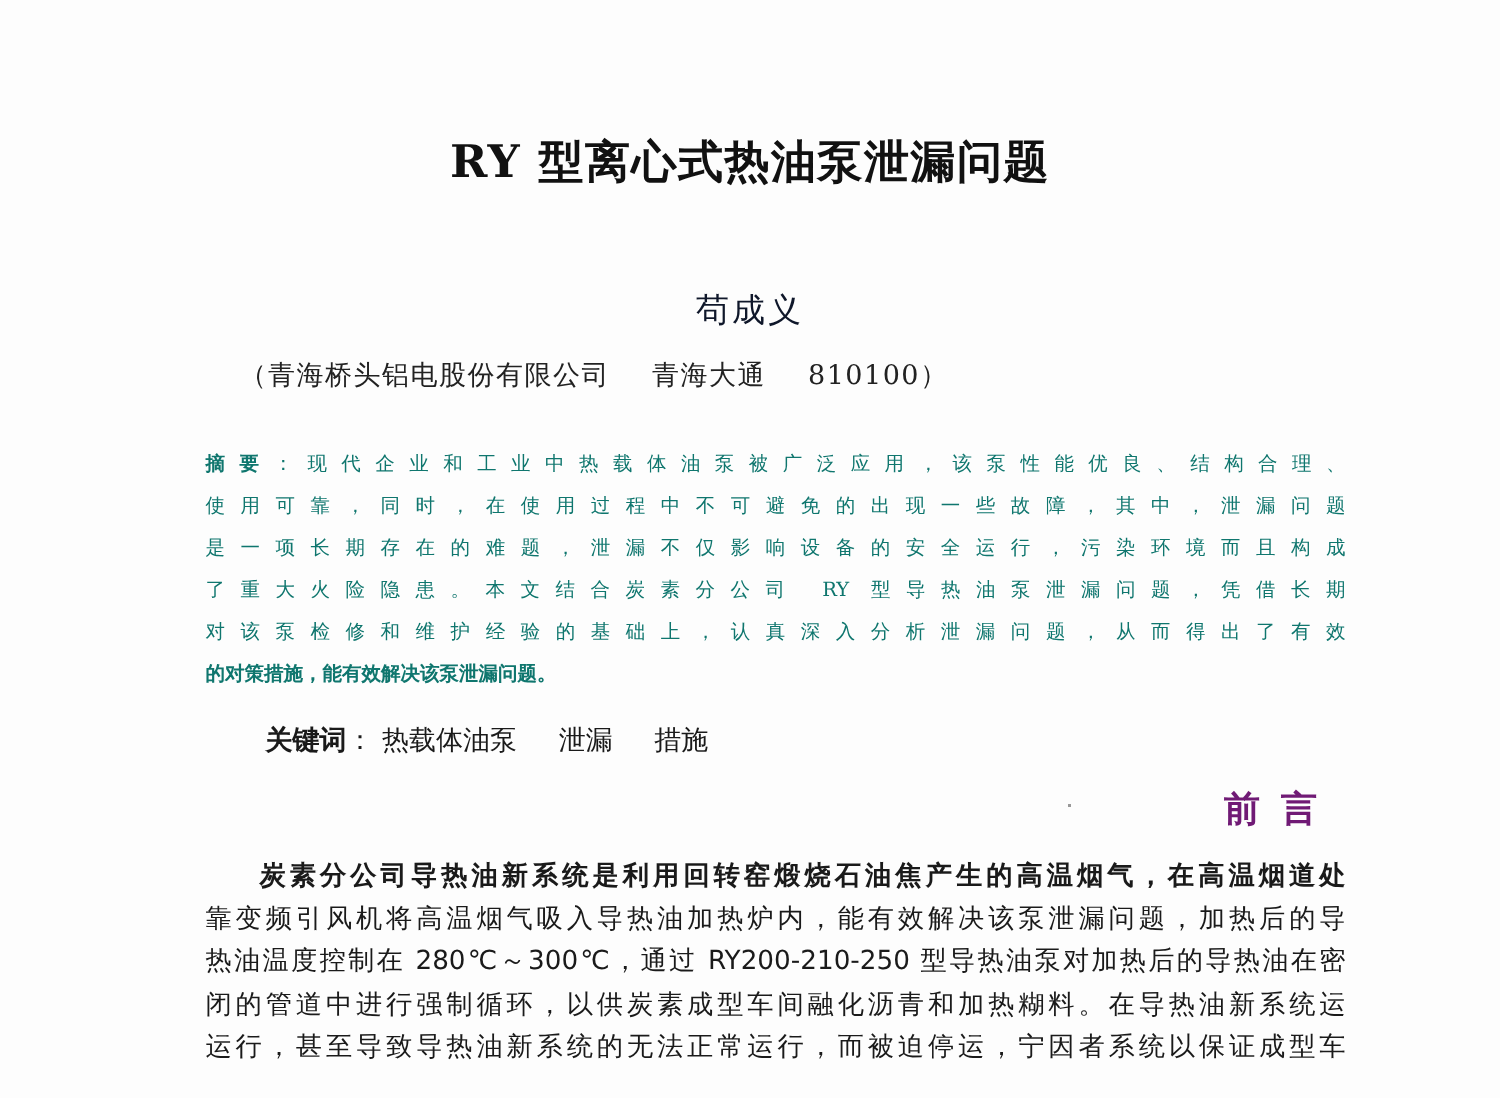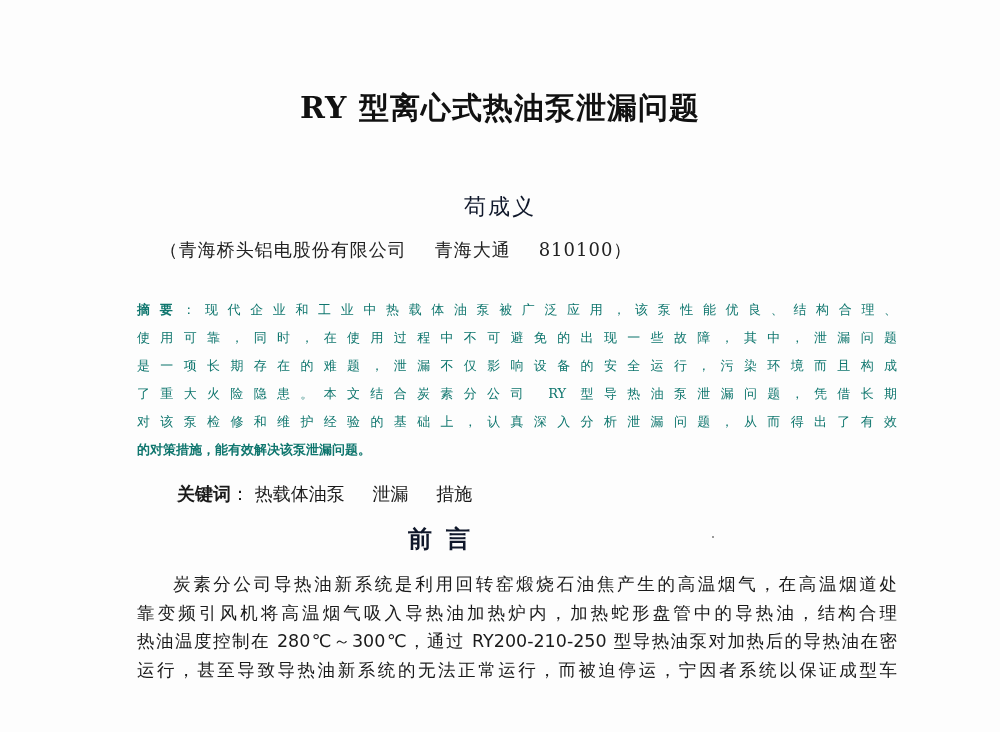--- a/index.html
+++ b/index.html
@@ -85,45 +85,45 @@
       line-height: 28px;
       white-space: nowrap;
       margin-left: 40px;
     }
     .keywords .kw { margin-right: 22px; }
     .section-heading {
       position: absolute;
       top: 523px;
       left: 0;
       width: 892px;
-      text-align: center;
+      text-align: right;
       font-family: "DejaVu Sans", "Liberation Sans", sans-serif;
       font-weight: bold;
       font-size: 24px;
       letter-spacing: 14px;
-      color: #0f172a;
+      color: #701a75;
     }
     .body-text {
       position: absolute;
       left: 137px;
       top: 570px;
       width: 760px;
       font-family: "DejaVu Sans", "Liberation Sans", sans-serif;
       font-size: 17.5px;
       line-height: 28.5px;
       color: #1a1a1a;
     }
     .body-text .line {
       display: block;
       white-space: nowrap;
       text-align: justify;
       text-align-last: justify;
       height: 28.5px;
     }
-    .body-text .line.indent { padding-left: 36px; }
+    .body-text .line.indent { padding-left: 36px; font-weight: bold; }
     .dot {
       position: absolute;
       left: 712px;
       top: 536px;
       width: 2px;
       height: 2px;
       background: #999;
     }
   </style>
 </head>
@@ -154,18 +154,19 @@
     <span class="kw">泄漏</span>
     <span class="kw">措施</span>
   </div>
 
   <div class="dot"></div>
 
   <div class="section-heading">前言</div>
 
   <div class="body-text">
     <span class="line indent">炭素分公司导热油新系统是利用回转窑煅烧石油焦产生的高温烟气，在高温烟道处</span>
-    <span class="line">靠变频引风机将高温烟气吸入导热油加热炉内，加热蛇形盘管中的导热油，结构合理</span>
+    <span class="line">靠变频引风机将高温烟气吸入导热油加热炉内，能有效解决该泵泄漏问题，加热后的导</span>
     <span class="line">热油温度控制在 280℃～300℃，通过 RY200-210-250 型导热油泵对加热后的导热油在密</span>
+    <span class="line">闭的管道中进行强制循环，以供炭素成型车间融化沥青和加热糊料。在导热油新系统运</span>
     <span class="line">运行，甚至导致导热油新系统的无法正常运行，而被迫停运，宁因者系统以保证成型车</span>
   </div>
 
 </div>
 
 </body></html>

